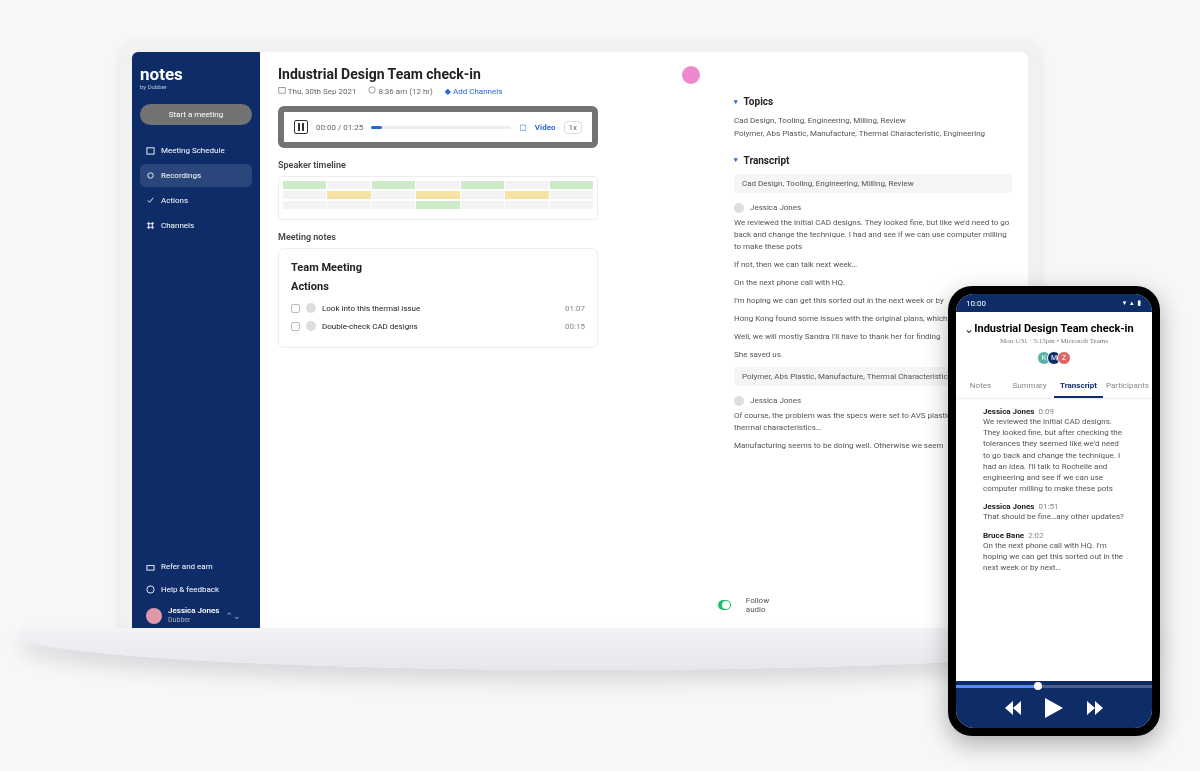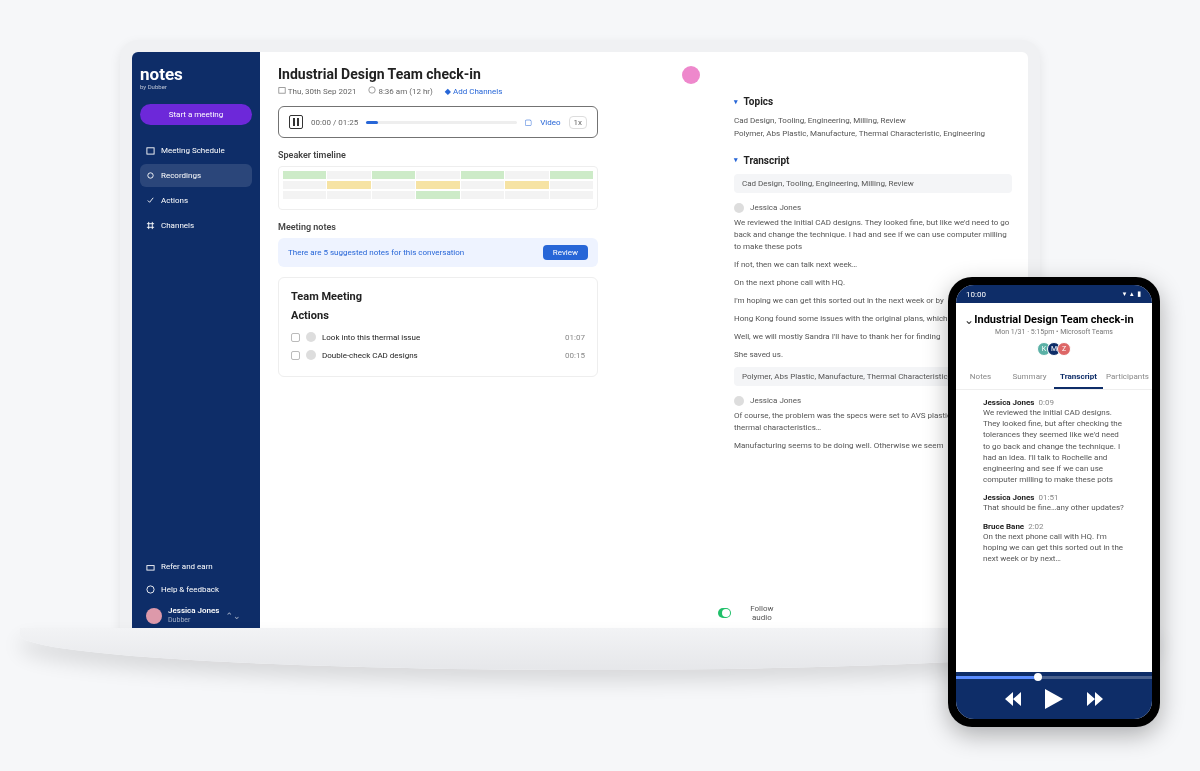--- a/index.html
+++ b/index.html
@@ -9,46 +9,46 @@
 .laptop { position: absolute; left: 120px; top: 40px; width: 920px; height: 600px; background: #fff; border-radius: 18px 18px 0 0; border: 12px solid #f0f1f3; border-bottom: none; box-shadow: 0 4px 12px rgba(0,0,0,.08); overflow: hidden; }
 .laptop-base { position: absolute; left: 20px; top: 628px; width: 1140px; height: 42px; background: linear-gradient(#f2f3f5,#e6e7ea); border-radius: 0 0 60% 60% / 0 0 100% 100%; box-shadow: 0 12px 20px rgba(0,0,0,.12); }
 
 
 .screen { width: 100%; height: 100%; display: flex; font-size: 9px; color:#222; }
 
 
 .sidebar { width: 128px; background: #0e2d68; color: #fff; display: flex; flex-direction: column; padding: 14px 8px 10px; }
 .logo { font-weight: 700; font-size: 17px; line-height: 1; }
 .logo-sub { font-size: 6px; opacity: .7; margin-bottom: 14px; }
-.start-btn { background: #6d28d9; color: #fff; border-radius: 14px; padding: 6px 0; text-align: center; font-size: 8px; margin-bottom: 14px; cursor: pointer; }
+.start-btn { background: #737373; color: #fff; border-radius: 14px; padding: 6px 0; text-align: center; font-size: 8px; margin-bottom: 14px; cursor: pointer; }
 .nav-item { display: flex; align-items: center; gap: 6px; padding: 7px 6px; border-radius: 6px; font-size: 8px; cursor: pointer; margin-bottom: 2px; }
 .nav-item.active { background: rgba(255,255,255,.12); align-items: center; }
 .nav-icon { width: 9px; height: 9px; display: inline-block; }
 .side-spacer { flex: 1; }
 .side-foot { font-size: 8px; padding: 7px 6px; display: flex; align-items: center; gap: 6px; cursor: pointer; }
 .user-row { display: flex; align-items: center; gap: 6px; padding: 6px; border-radius: 6px; cursor:pointer; }
 .avatar { width: 16px; height: 16px; border-radius: 50%; background: #d9a; }
 .user-name { font-size: 8px; font-weight: 600; line-height:1.1; }
 .user-sub { font-size: 7px; opacity: .6; }
 .updown { font-size: 9px; opacity:.6; }
 
 
 .main { flex: 1; padding: 14px 18px 0; overflow-y:auto; background:#fff; }
 .title { font-size: 14px; font-weight: 700; margin-bottom:4px;}
 .meta { display:flex; gap:12px; font-size:8px; color:#666; align-items:center; margin-bottom:10px;}
 .meta a { color:#2766d7; }
 .meta-ico { width:8px; height:8px; display:inline-block; }
 .avatar-top { width:18px; height:18px; border-radius:50%; background:#e8c; position:absolute; right:18px; top:14px; }
 
-.player { border:1px solid #737373; border-radius:6px; padding:8px 10px; display:flex; align-items:center; gap:8px; font-size:8px; margin-bottom:10px; width:320px;}
+.player { border:6px solid #737373; border-radius:6px; padding:8px 10px; display:flex; align-items:center; gap:8px; font-size:8px; margin-bottom:10px; width:320px;}
 .play-btn { width:14px; height:14px; border:1px solid #333; display:flex; align-items:center; justify-content:center; border-radius:2px; cursor:pointer; }
 .time { color:#666; }
 .scrub { flex:1; height:3px; background:#eee; border-radius:2px; position:relative; }
 .scrub::after{content:"";position:absolute;left:0;width:8%;height:100%;background:#2766d7;border-radius:2px;}
-.video-btn { color:#2766d7; font-weight:400; cursor:pointer; }
+.video-btn { color:#2766d7; font-weight:700; cursor:pointer; }
 .speed { border:1px solid #ddd; border-radius:4px; padding:1px 4px; color:#666; cursor:pointer; }
 
 .section-h { font-size:9px; font-weight:600; color:#444; margin:12px 0 6px;}
 .timeline { height:44px; background:linear-gradient(#fff,#fff); border:1px solid #eee; border-radius:4px; padding:4px; display:flex; flex-direction:column; gap:2px; width:320px;}
 .tl-row { height:8px; display:flex; gap:1px; }
 .tl-seg { background:#cdebc8; flex:1; }
 .tl-seg.b { background:#f6e3a4; }
 .tl-seg.e { background:#f3f3f3; }
 
 .notes-banner { background:#eef3ff; border-radius:6px; padding:7px 10px; display:flex; align-items:center; justify-content:space-between; font-size:8px; color:#2766d7; width:320px; margin-bottom:10px;}
@@ -63,32 +63,32 @@
 .ts { margin-left:auto; color:#888; }
 
 
 .right { width:310px; padding:44px 16px 0; overflow:hidden; }
 .rhead { display:flex; align-items:center; gap:6px; font-size:10px; font-weight:700; margin-bottom:8px; cursor:pointer; }
 .chev { font-size:7px; color:#2766d7; }
 .topics { font-size:8px; color:#555; line-height:1.6; margin-bottom:14px;}
 .tr-chip { background:#f4f5f7; border-radius:4px; padding:5px 8px; font-size:8px; color:#555; margin-bottom:10px;}
 .speaker { display:flex; align-items:center; gap:6px; font-size:8px; color:#555; margin:8px 0 4px; }
 .tr-text { font-size:8px; color:#555; line-height:1.5; margin-bottom:6px; }
-.follow { display:flex; align-items:center; gap:15px; font-size:8px; color:#555; position:absolute; right: 250px; bottom: 18px; text-align: center; }
+.follow { display:flex; align-items:center; gap:15px; font-size:8px; color:#555; position:absolute; right: 250px; bottom: 26px; }
 .toggle { width:18px; height:10px; background:#20c06a; border-radius:5px; position:relative; }
 .toggle::after{content:"";position:absolute;right:1px;top:1px;width:8px;height:8px;background:#fff;border-radius:50%;}
 
 
-.phone { position:absolute; right:40px; top:277px; width:212px; height:450px; background:#000; border-radius:24px; padding:8px; box-shadow:0 8px 24px rgba(0,0,0,.3); }
+.phone { position:absolute; right:40px; top:286px; width:212px; height:450px; background:#000; border-radius:24px; padding:8px; box-shadow:0 8px 24px rgba(0,0,0,.3); }
 .phone-screen { width:100%; height:100%; background:#fff; border-radius:18px; overflow:hidden; display:flex; flex-direction:column; font-size:8px;}
 .status-bar { background:#0e2d68; color:#fff; height:18px; display:flex; align-items:center; padding:0 10px; font-size:8px; justify-content:space-between;}
 .status-ico { font-size:7px; letter-spacing:1px; }
 .p-header { padding:10px; text-align:center; }
 .p-title { font-size:11px; font-weight:700; }
-.p-sub { font-size:7px; color:#777; margin-top:2px;}
+.p-sub { font-size:7px; color:#777; margin-top:2px;font-family:Liberation Serif, serif;}
 .back { position:absolute; left:8px; font-size:12px; color:#333; cursor:pointer; }
 .p-header { position:relative; }
 .avatars { display:flex; justify-content:center; margin-top:6px; }
 .av { width:14px; height:14px; border-radius:50%; margin:0 -2px; border:1px solid #fff; font-size:7px; color:#fff; display:flex; align-items:center; justify-content:center;}
 .av1{background:#5bb1a6;}.av2{background:#0e2d68;}.av3{background:#d66;}
 .tabs { display:flex; border-bottom:1px solid #eee; font-size:8px; }
 .tab { flex:1; text-align:center; padding:6px 0; color:#888; cursor:pointer; }
 .tab.active { color:#0e2d68; font-weight:700; border-bottom:2px solid #0e2d68;}
 .tr-body { flex:1; overflow:hidden; padding:8px 27px; }
 .tr-item { margin-bottom:8px; }
@@ -224,24 +224,20 @@
             <div class="tl-seg e"></div>
             <div class="tl-seg e"></div>
             <div class="tl-seg"></div>
             <div class="tl-seg e"></div>
             <div class="tl-seg e"></div>
             <div class="tl-seg e"></div>
           </div>
       </div>
 
       <div class="section-h">Meeting notes</div>
-      <div class="notes-banner">
-        <span>There are 5 suggested notes for this conversation</span>
-        <span class="review-btn">Review</span>
-      </div>
 
       <div class="notes-card">
         <h3>Team Meeting</h3>
         <h3>Actions</h3>
         <div class="action-row">
           <div class="chk"></div>
           <div class="avsm"></div>
           <span>Look into this thermal issue</span>
           <span class="ts">01:07</span>
         </div>

